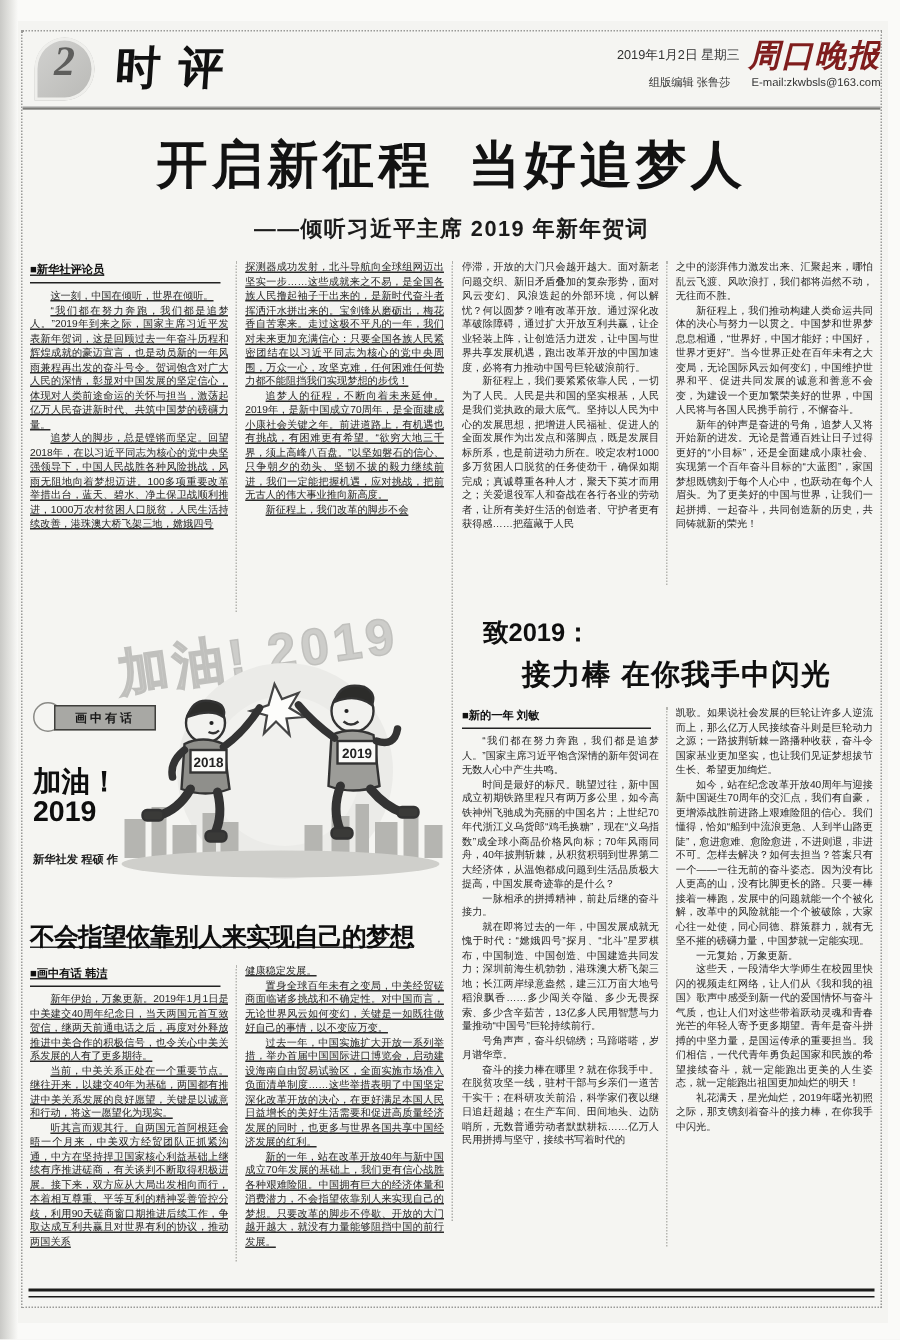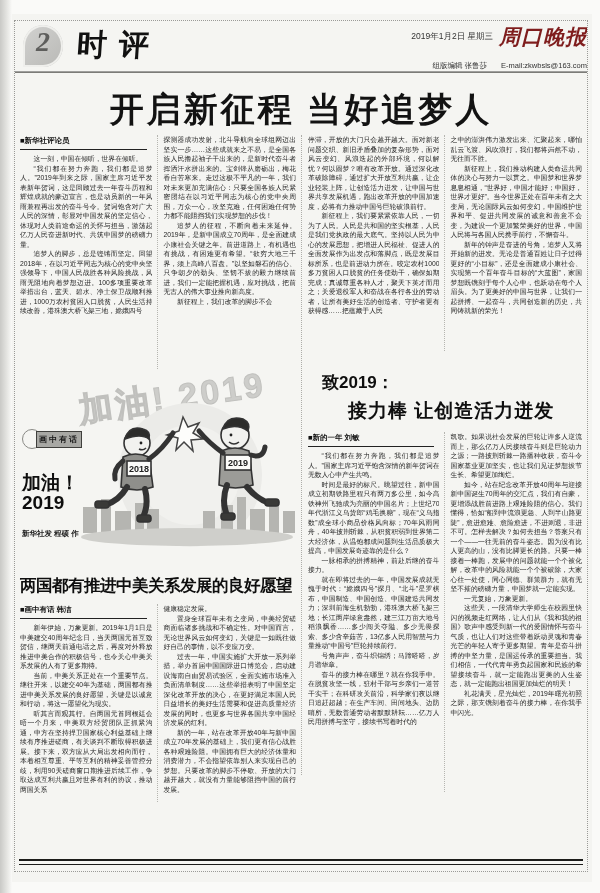--- a/index.html
+++ b/index.html
@@ -42,36 +42,36 @@
     font-family:"Liberation Serif",serif;font-weight:900;
     font-size:30px;letter-spacing:12px;color:#111;
     transform:skewX(-4deg);
   }
   .head-right{position:absolute;right:0;top:6px;text-align:right;}
   .date-row{font-size:8.5px;color:#333;display:flex;align-items:center;gap:6px;justify-content:flex-end;}
   .logo{
     font-family:"Liberation Serif",serif;font-weight:900;font-style:italic;
     font-size:21px;color:#7f1d1d;letter-spacing:1px;line-height:20px;
   }
-  .editor-row{font-size:7.5px;color:#333;margin-top:14px;display:flex;gap:14px;justify-content:flex-end;}
+  .editor-row{font-size:7.5px;color:#333;margin-top:3px;display:flex;gap:14px;justify-content:flex-end;}
   .head-rule{height:1px;background:#55555288;margin:0 0 2px 0;border-bottom:1px solid #7c7c78;}
   
   .headline{
     margin:14px 0 2px 0;text-align:center;
-    font-family:Liberation Sans, sans-serif;
+    font-family:Liberation Mono, monospace;
     font-size:34px;font-weight:900;color:#121212;letter-spacing:3px;
   }
   .subhead{
     margin:10px 0 12px 0;text-align:center;
     font-size:14.5px;font-weight:bold;color:#1b1b1b;letter-spacing:1px;
   }
   
   .body-grid{display:flex;padding:0 5px;height:640px;}
   .half{position:relative;}
-  .left-half{width:284px;padding-right:5px;}
+  .left-half{width:284px;padding-right:5px;text-decoration:underline;}
   .right-half{width:282px;border-left:1px dotted #adada9;padding-left:6px;}
   .a1-cols{display:flex;}
   .left-half .a1-cols{height:234px;}
   .right-half .a1-cols{height:216px;}
   .col{flex:1;overflow:hidden;}
   .col + .col{border-left:1px dotted #b5b5b0;padding-left:5px;margin-left:5px;}
   .byline{
     font-size:7.5px;font-weight:bold;color:#111;
     border-bottom:1.5px solid #222;padding:1px 0 3px 0;margin-bottom:4px;
     width:96%;
@@ -85,21 +85,21 @@
     position:absolute;left:58px;top:2px;
     font-size:34px;font-weight:900;color:#b9b9b6;opacity:.65;
     letter-spacing:3px;transform:rotate(-8deg);white-space:nowrap;
     font-family:"Liberation Sans",sans-serif;
     -webkit-text-stroke:1px #a5a5a2;
   }
   .hzyh{position:absolute;left:2px;top:56px;display:flex;align-items:center;}
   .hzyh-circle{width:18px;height:18px;border:1px solid #8a8a86;border-radius:50%;background:transparent;margin-right:-6px;}
   .hzyh-box{
     background:#a8a8a4;border:1px solid #3f3f3c;color:#171717;
-    font-size:8px;font-weight:bold;letter-spacing:2px;padding:2px 2px;
+    font-size:8px;font-weight:bold;letter-spacing:2px;padding:2px 13px;
   }
   .cartoon-caption{position:absolute;left:2px;top:100px;font-weight:900;color:#0e0e0e;line-height:20px;}
   .cartoon-caption .l1{font-size:19px;}
   .cartoon-caption .l2{font-size:19px;}
   .cartoon-credit{position:absolute;left:2px;top:156px;font-size:7.5px;font-weight:bold;color:#222;}
   .cartoon svg{position:absolute;right:-4px;top:22px;}
   
   .article2{margin-top:20px;}
   .a2-t1{font-size:17px;font-weight:900;color:#0f0f0f;margin:0 0 4px 14px;}
   .a2-t2{font-size:19px;font-weight:900;color:#0f0f0f;margin:0 0 8px 40px;letter-spacing:1px;}
@@ -134,20 +134,21 @@
         </div>
         <div class="editor-row">
           <span>组版编辑 张鲁莎</span>
           <span>E-mail:zkwbsls@163.com</span>
         </div>
       </div>
     </header>
     <div class="head-rule"></div>
 
     <h1 class="headline">开启新征程  当好追梦人</h1>
+    <div class="subhead">——倾听习近平主席 2019 年新年贺词</div>
 
     <div class="body-grid">
 
       <div class="half left-half">
         <div class="a1-cols">
           <div class="col">
             <div class="byline">■新华社评论员</div>
             <div class="coltext">
                 <p class="para">这一刻，中国在倾听，世界在倾听。</p>
                 <p class="para">“我们都在努力奔跑，我们都是追梦人。”2019年到来之际，国家主席习近平发表新年贺词，这是回顾过去一年奋斗历程和辉煌成就的豪迈宣言，也是动员新的一年风雨兼程再出发的奋斗号令。贺词饱含对广大人民的深情，彰显对中国发展的坚定信心，体现对人类前途命运的关怀与担当，激荡起亿万人民奋进新时代、共筑中国梦的磅礴力量。</p>
@@ -223,21 +224,21 @@
               <path d="M172 92 Q182 104 194 108" fill="none" stroke-width="6" stroke-linecap="round"></path>
               <rect x="146" y="118" width="14" height="7" rx="3" fill="#3a3a38"></rect>
               <rect x="190" y="104" width="14" height="7" rx="3" fill="#3a3a38"></rect>
             </g>
             <text x="64" y="77" text-anchor="middle" font-size="9" font-weight="bold" fill="#222">2018</text>
             <text x="163" y="71" text-anchor="middle" font-size="9" font-weight="bold" fill="#222">2019</text>
           </svg>
         </div>
 
         <div class="article3">
-          <div class="a3-title">两国都有推进中美关系发展的良好愿望</div>
+          <div class="a3-title">不会指望依靠别人来实现自己的梦想</div>
           <div class="a3-cols">
             <div class="col">
               <div class="byline">■画中有话 韩洁</div>
               <div class="coltext">
                   <p class="para">新年伊始，万象更新。2019年1月1日是中美建交40周年纪念日，当天两国元首互致贺信，继两天前通电话之后，再度对外释放推进中美合作的积极信号，也令关心中美关系发展的人有了更多期待。</p>
                   <p class="para">当前，中美关系正处在一个重要节点。继往开来，以建交40年为基础，两国都有推进中美关系发展的良好愿望，关键是以诚意和行动，将这一愿望化为现实。</p>
                   <p class="para">听其言而观其行。自两国元首阿根廷会晤一个月来，中美双方经贸团队正抓紧沟通，中方在坚持捍卫国家核心利益基础上继续有序推进磋商，有关谈判不断取得积极进展。接下来，双方应从大局出发相向而行，本着相互尊重、平等互利的精神妥善管控分歧，利用90天磋商窗口期推进后续工作，争取达成互利共赢且对世界有利的协议，推动两国关系</p>
                 </div>
             </div>
             <div class="col">
@@ -264,21 +265,21 @@
             <div class="coltext">
                 <p class="para cont">之中的澎湃伟力激发出来、汇聚起来，哪怕乱云飞渡、风吹浪打，我们都将岿然不动，无往而不胜。</p>
                 <p class="para">新征程上，我们推动构建人类命运共同体的决心与努力一以贯之。中国梦和世界梦息息相通，“世界好，中国才能好；中国好，世界才更好”。当今世界正处在百年未有之大变局，无论国际风云如何变幻，中国维护世界和平、促进共同发展的诚意和善意不会变，为建设一个更加繁荣美好的世界，中国人民将与各国人民携手前行，不懈奋斗。</p>
                 <p class="para">新年的钟声是奋进的号角，追梦人又将开始新的进发。无论是普通百姓让日子过得更好的“小目标”，还是全面建成小康社会、实现第一个百年奋斗目标的“大蓝图”，家国梦想既镌刻于每个人心中，也跃动在每个人眉头。为了更美好的中国与世界，让我们一起拼搏、一起奋斗，共同创造新的历史，共同铸就新的荣光！</p>
               </div>
           </div>
         </div>
 
         <div class="article2">
           <div class="a2-t1">致2019：</div>
-          <div class="a2-t2">接力棒  让创造活力迸发</div>
+          <div class="a2-t2">接力棒  在你我手中闪光</div>
           <div class="a2-cols">
             <div class="col">
               <div class="byline">■新的一年 刘敏</div>
               <div class="coltext">
                   <p class="para">“我们都在努力奔跑，我们都是追梦人。”国家主席习近平饱含深情的新年贺词在无数人心中产生共鸣。</p>
                   <p class="para">时间是最好的标尺。眺望过往，新中国成立初期铁路里程只有两万多公里，如今高铁神州飞驰成为亮丽的中国名片；上世纪70年代浙江义乌货郎“鸡毛换糖”，现在“义乌指数”成全球小商品价格风向标；70年风雨同舟，40年披荆斩棘，从积贫积弱到世界第二大经济体，从温饱都成问题到生活品质极大提高，中国发展奇迹靠的是什么？</p>
                   <p class="para">一脉相承的拼搏精神，前赴后继的奋斗接力。</p>
                   <p class="para">就在即将过去的一年，中国发展成就无愧于时代：“嫦娥四号”探月、“北斗”星罗棋布，中国制造、中国创造、中国建造共同发力；深圳前海生机勃勃，港珠澳大桥飞架三地；长江两岸绿意盎然，建三江万亩大地号稻浪飘香……多少闯关夺隘、多少无畏探索、多少含辛茹苦，13亿多人民用智慧与力量推动“中国号”巨轮持续前行。</p>
                   <p class="para">号角声声，奋斗织锦绣；马蹄嗒嗒，岁月谱华章。</p>
                   <p class="para">奋斗的接力棒在哪里？就在你我手中。在脱贫攻坚一线，驻村干部与乡亲们一道苦干实干；在科研攻关前沿，科学家们夜以继日追赶超越；在生产车间、田间地头、边防哨所，无数普通劳动者默默耕耘……亿万人民用拼搏与坚守，接续书写着时代的</p>

